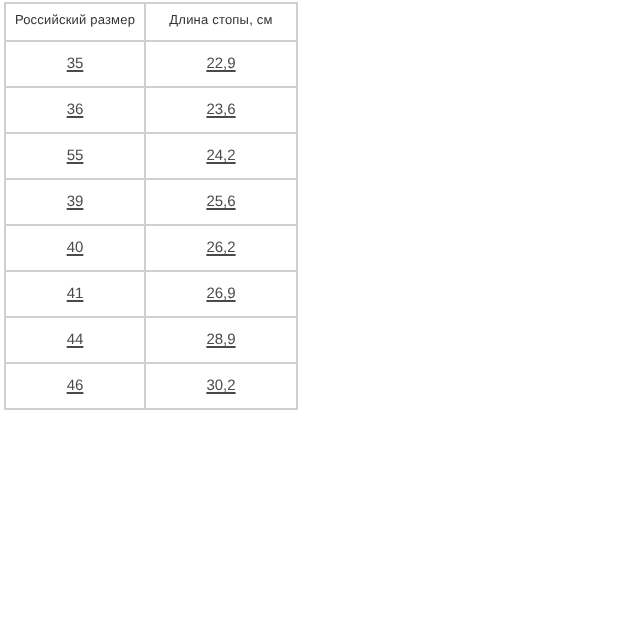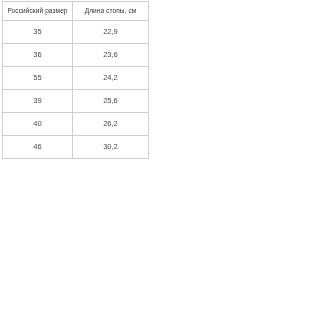--- a/index.html
+++ b/index.html
@@ -49,20 +49,21 @@
     color: #333333;
     padding: 0 2px;
     white-space: nowrap;
   }
   table.size-table tbody td {
     height: 22px;
     font-size: 7.5px;
     font-weight: 400;
     line-height: 1.1;
     color: #4a4a4a;
+    text-decoration: underline;
   }
 </style>
 </head>
 <body>
 
 <div id="size-table-wrap">
   <table class="size-table">
     <colgroup>
       <col class="col-size">
       <col class="col-length">
@@ -88,18 +89,26 @@
         </tr>
         <tr>
           <td>39</td>
           <td>25,6</td>
         </tr>
         <tr>
           <td>40</td>
           <td>26,2</td>
         </tr>
         <tr>
+          <td>41</td>
+          <td>26,9</td>
+        </tr>
+        <tr>
+          <td>44</td>
+          <td>28,9</td>
+        </tr>
+        <tr>
           <td>46</td>
           <td>30,2</td>
         </tr>
       </tbody>
   </table>
 </div>
 
 </body></html>

